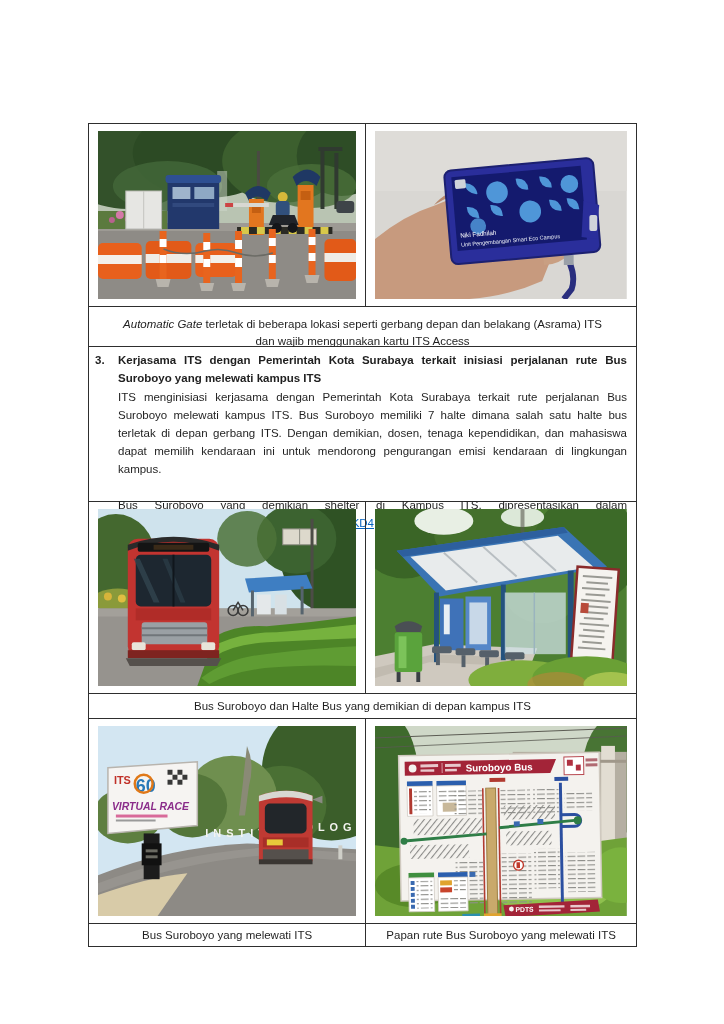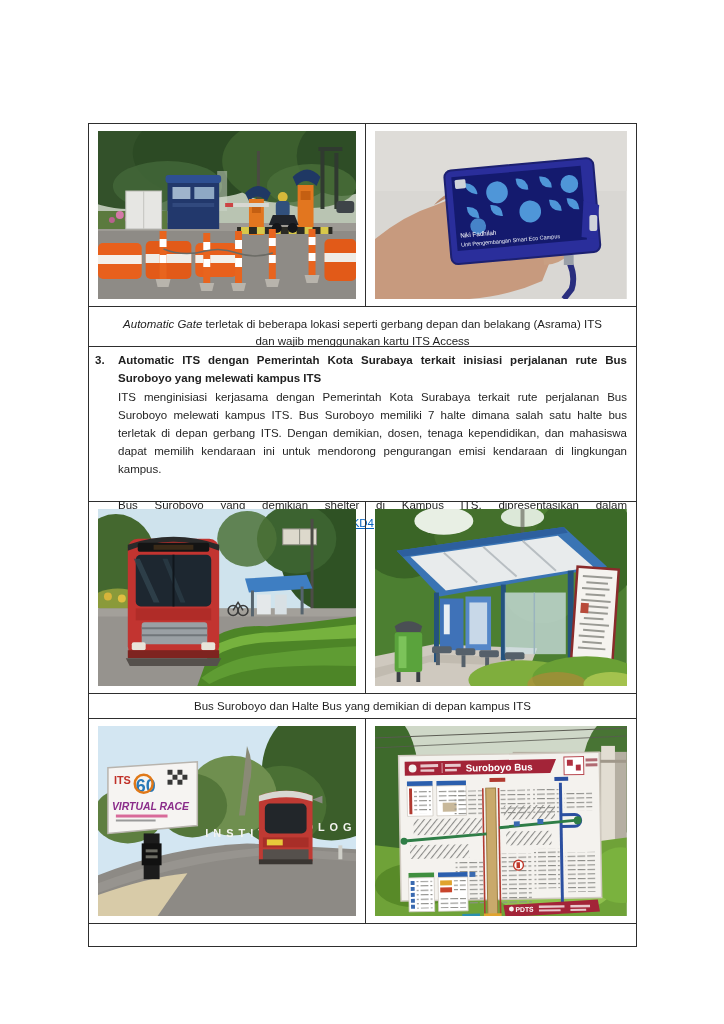--- a/index.html
+++ b/index.html
@@ -224,21 +224,21 @@
     <div class="caption">
       <span><span class="it">Automatic Gate</span><span> terletak di beberapa lokasi seperti gerbang depan dan belakang (Asrama) ITS dan wajib menggunakan kartu ITS Access</span></span>
     </div>
   </div>
 
   <div class="row r-text">
     <div class="text-cell">
       <div class="num-item">
         <div class="num-col">3.</div>
         <div class="num-body">
-          <div class="sec-title">Automatic ITS dengan Pemerintah Kota Surabaya terkait inisiasi perjalanan rute  Bus Suroboyo yang melewati kampus ITS</div>
+          <div class="sec-title">Kerjasama ITS dengan Pemerintah Kota Surabaya terkait inisiasi perjalanan rute  Bus Suroboyo yang melewati kampus ITS</div>
           <div class="sec-par">ITS menginisiasi kerjasama dengan Pemerintah Kota Surabaya terkait rute perjalanan Bus Suroboyo melewati kampus ITS. Bus Suroboyo memiliki 7 halte dimana salah satu halte bus terletak di depan gerbang ITS. Dengan demikian, dosen, tenaga kependidikan, dan mahasiswa dapat memilih kendaraan ini untuk mendorong pengurangan emisi kendaraan di lingkungan kampus.</div>
           <div class="sec-par2"><span>Bus Suroboyo yang demikian shelter di Kampus ITS, dipresentasikan dalam </span><a class="doclink">https://www.youtube.com/watch?v=F8k984eOKD4</a></div>
         </div>
       </div>
     </div>
   </div>
 
   <div class="row r-photo2">
     <div class="cell photo-cell w-left">
       <svg class="ph" viewBox="0 0 260 178" preserveAspectRatio="none">
@@ -547,15 +547,17 @@
           <rect x="140" y="153" width="26" height="2.5" fill="#e8c8cc"></rect>
           <rect x="140" y="157" width="22" height="2" fill="#e8c8cc"></rect>
           <rect x="172" y="153" width="20" height="2.5" fill="#e8c8cc"></rect>
           <rect x="172" y="157" width="16" height="2" fill="#e8c8cc"></rect>
         </g>
       </svg>
     </div>
   </div>
 
   <div class="row r-cap3">
+    <div class="cell cap-small w-left">Bus Suroboyo yang melewati ITS</div>
+    <div class="cell cap-small w-right right">Papan rute Bus Suroboyo yang melewati ITS</div>
   </div>
 
 </div>
 
 </body></html>

